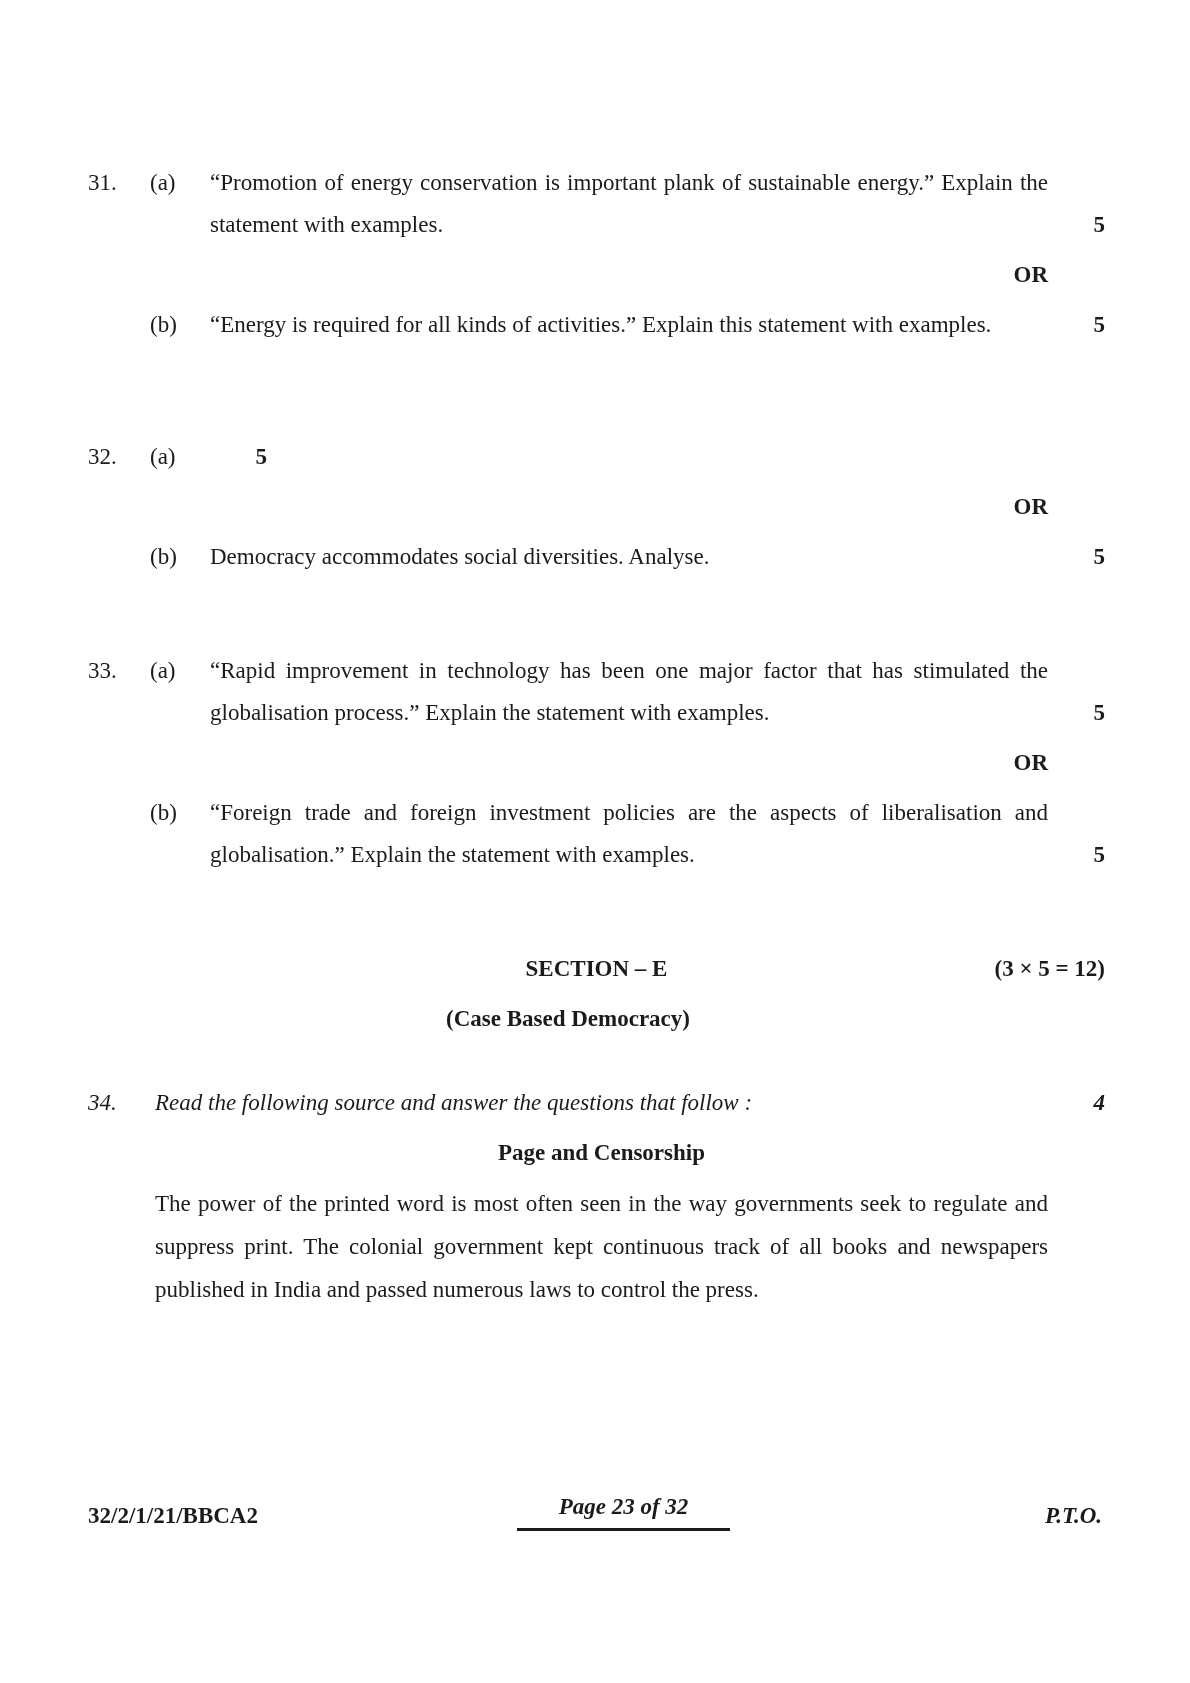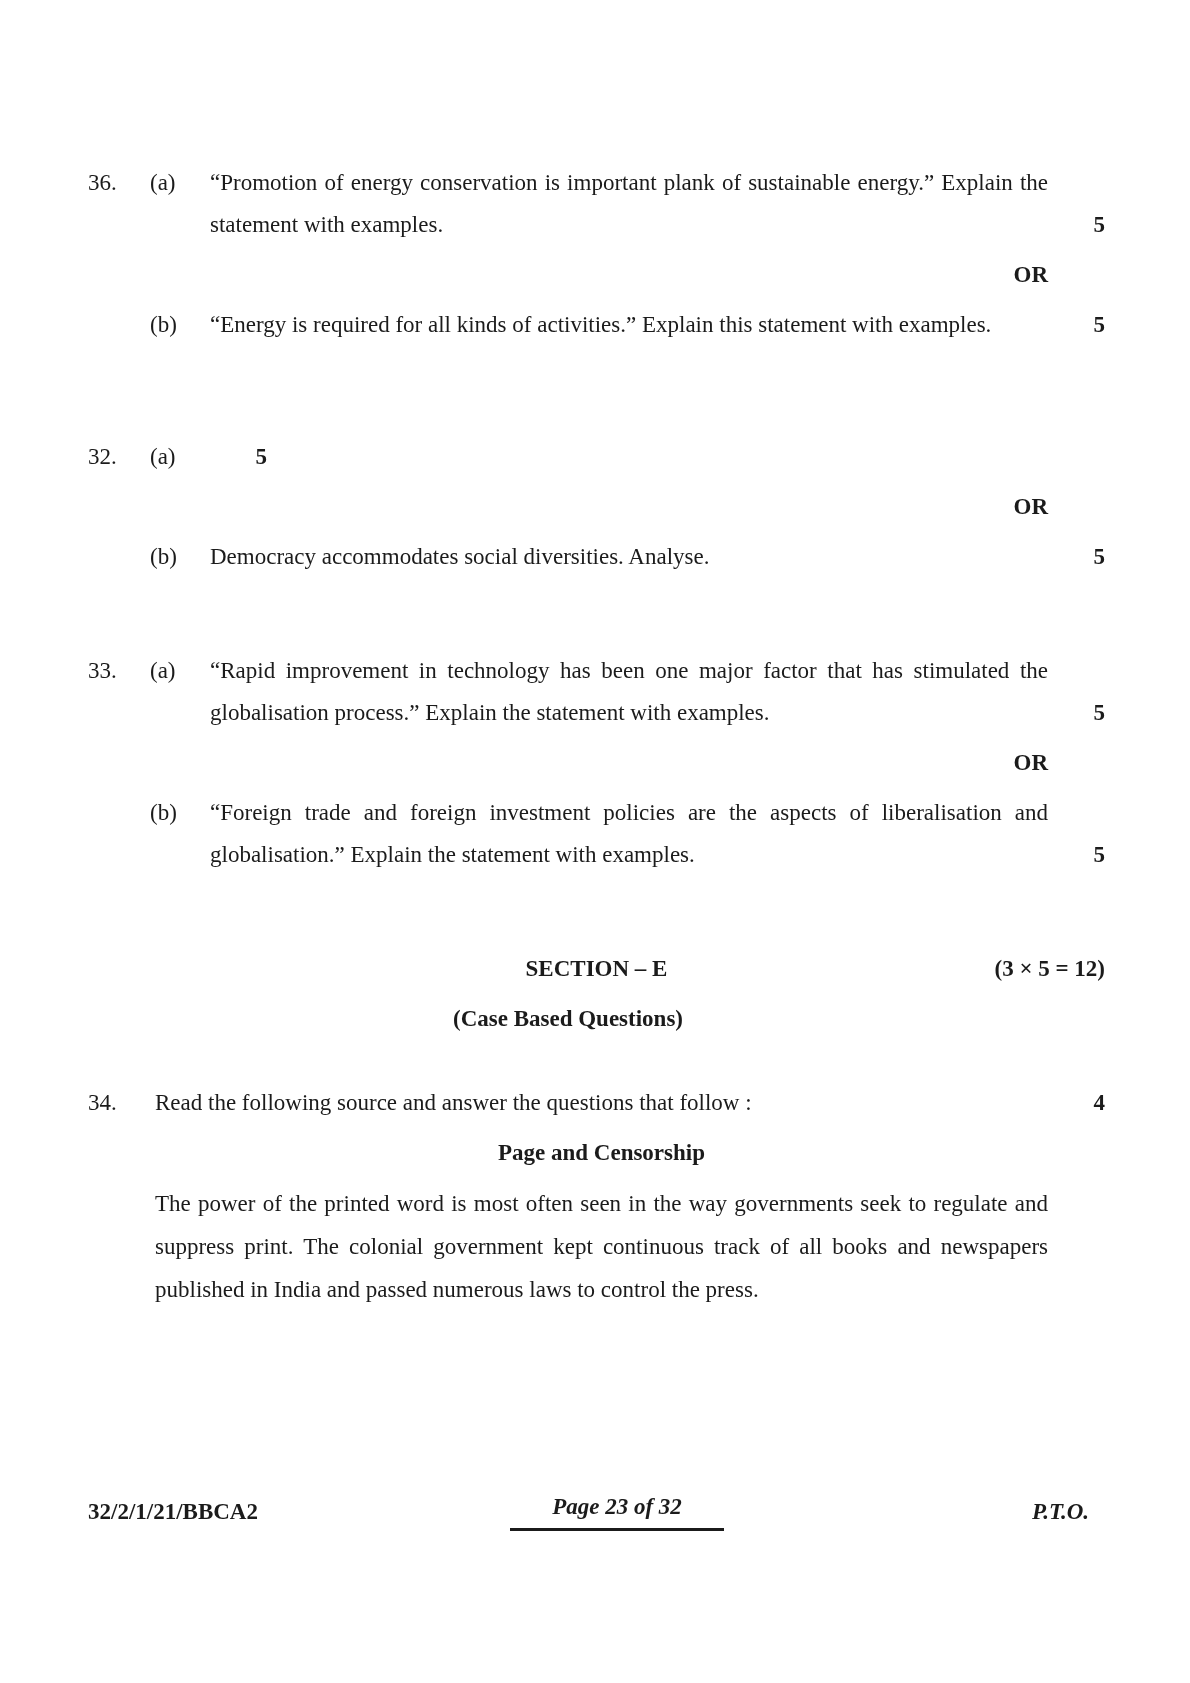--- a/index.html
+++ b/index.html
@@ -79,62 +79,62 @@
     top: 0;
     font-weight: bold;
   }
   .section-sub {
     margin: 8px 57px 0 0;
     text-align: center;
     font-weight: bold;
     line-height: 42px;
   }
 
-  .q34-row { margin-top: 42px; }
+  .q34-row { margin-top: 42px; font-style: italic; }
 
   .source-title {
     margin: 8px 57px 0 67px;
     text-align: center;
     font-weight: bold;
     line-height: 42px;
   }
   .source-para {
     margin: 8px 57px 0 67px;
     text-align: justify;
     line-height: 43px;
   }
 
   .footer {
     position: absolute;
     left: 88px;
-    right: 101px;
+    right: 88px;
     top: 1492px;
     display: flex;
-    align-items: center;
+    align-items: flex-end;
     justify-content: space-between;
     font-weight: bold;
     line-height: 30px;
   }
   .footer-code { }
   .footer-page {
     font-style: italic;
     border-bottom: 3px solid #1b1b1b;
     padding: 0 42px 6px 42px;
     transform: translateX(-28px);
   }
   .footer-pto { font-style: italic; }
 </style>
 </head>
 <body>
 
 <div class="page">
 
   <div class="q-block">
     <div class="part-row">
-      <div class="qnum">36.</div>
+      <div class="qnum">31.</div>
       <div class="part-label">(a)</div>
       <div class="part-text">“Promotion of energy conservation is important plank of sustainable energy.” Explain the statement with examples.</div>
       <div class="marks">5</div>
     </div>
     <div class="or-row">OR</div>
     <div class="part-row">
       <div class="qnum"></div>
       <div class="part-label">(b)</div>
       <div class="part-text">“Energy is required for all kinds of activities.” Explain this statement with examples.</div>
       <div class="marks">5</div>
@@ -169,21 +169,21 @@
       <div class="part-label">(b)</div>
       <div class="part-text">“Foreign trade and foreign investment policies are the aspects of liberalisation and globalisation.” Explain the statement with examples.</div>
       <div class="marks">5</div>
     </div>
   </div>
 
   <div class="section-head">
     <span>SECTION – E</span>
     <span class="section-scheme">(3 × 5 = 12)</span>
   </div>
-  <div class="section-sub">(Case Based Questions)</div>
+  <div class="section-sub">(Case Based Democracy)</div>
 
   <div class="part-row q34-row">
     <div class="qnum-wide">34.</div>
     <div class="part-text">Read the following source and answer the questions that follow :</div>
     <div class="marks marks-top">4</div>
   </div>
   <div class="source-title">Page and Censorship</div>
   <div class="source-para">The power of the printed word is most often seen in the way governments seek to regulate and suppress print. The colonial government kept continuous track of all books and newspapers published in India and passed numerous laws to control the press.</div>
 
   <div class="footer">

